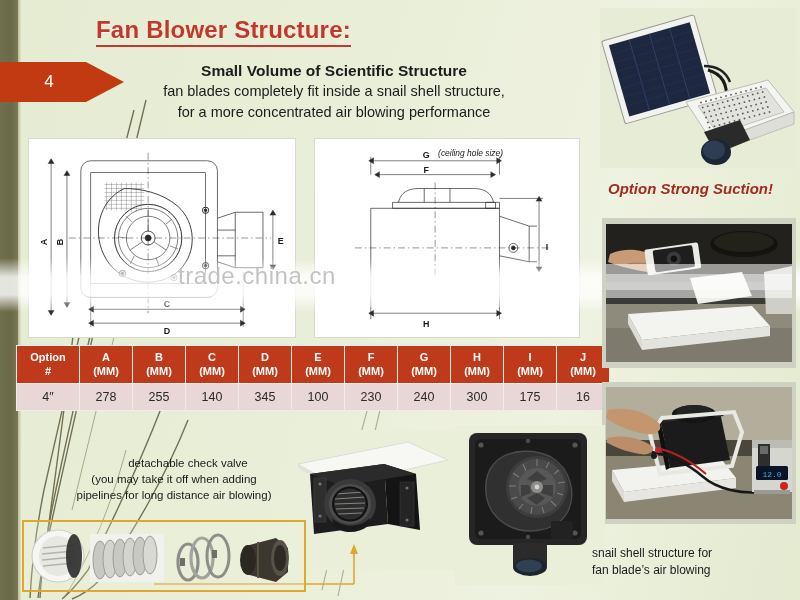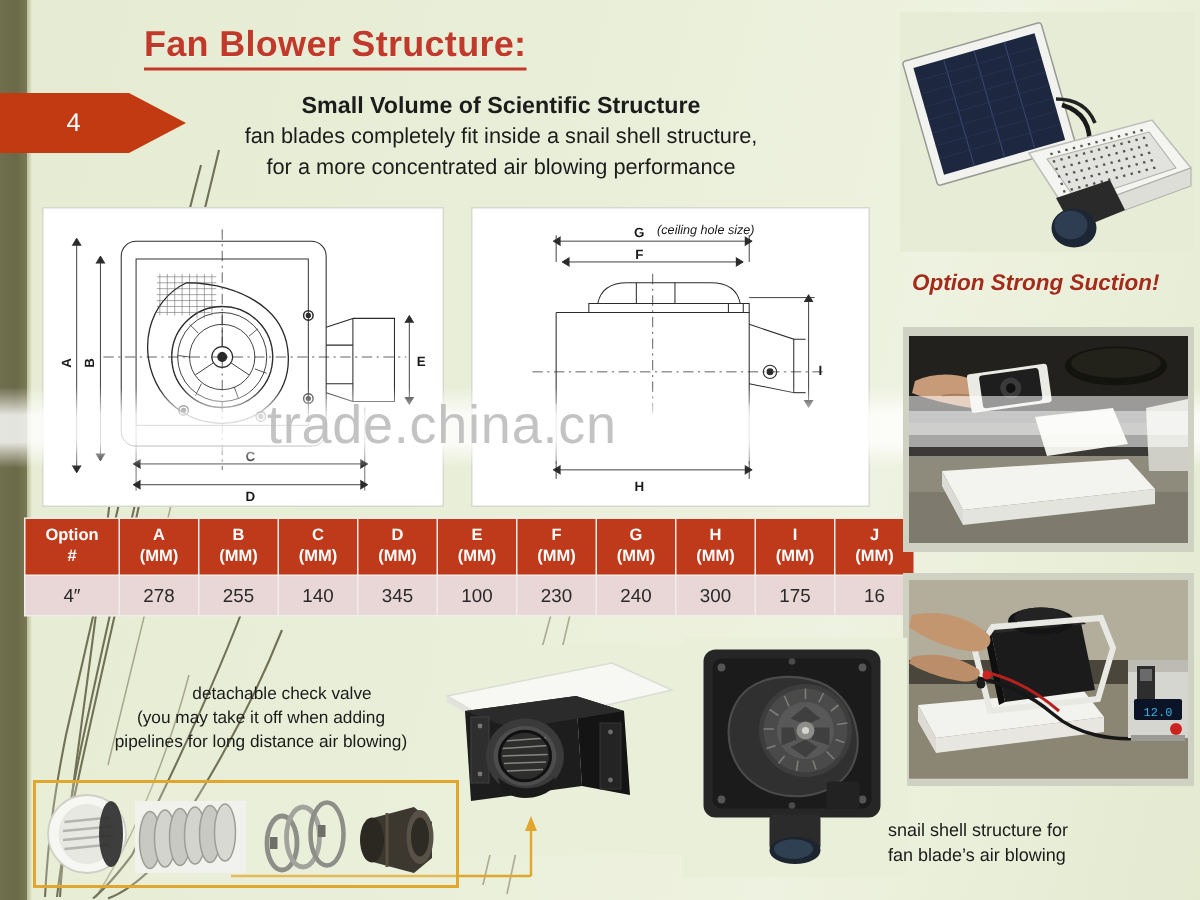--- a/index.html
+++ b/index.html
@@ -61,21 +61,21 @@
   #cad-left { left: 28px; top: 138px; width: 268px; height: 200px; }
   #cad-right { left: 314px; top: 138px; width: 266px; height: 200px; }
   .cad svg { display: block; width: 100%; height: 100%; }
   .dimlabel { font: bold 9px "Liberation Sans", sans-serif; fill: #1a1a1a; }
   .dimlabel-rot { font: bold 9px "Liberation Sans", sans-serif; fill: #1a1a1a; }
   .note-italic { font: italic 8.5px "Liberation Sans", sans-serif; fill: #1a1a1a; }
 
   
   .watermark {
     position: absolute; left: 178px; top: 262px;
-    font-size: 36px; color: #b9b9b9; opacity: .85;
+    font-size: 24px; color: #b9b9b9; opacity: .85;
     font-family: "Liberation Sans", sans-serif; letter-spacing: .5px;
     text-shadow: 0 1px 2px rgba(255,255,255,.9);
   }
   .wm-haze {
     position: absolute; left: 0; top: 258px; width: 800px; height: 54px;
     background: linear-gradient(180deg, rgba(255,255,255,0) 0%, rgba(255,255,255,.82) 35%,
                 rgba(255,255,255,.82) 68%, rgba(255,255,255,0) 100%);
     pointer-events: none;
   }
 

